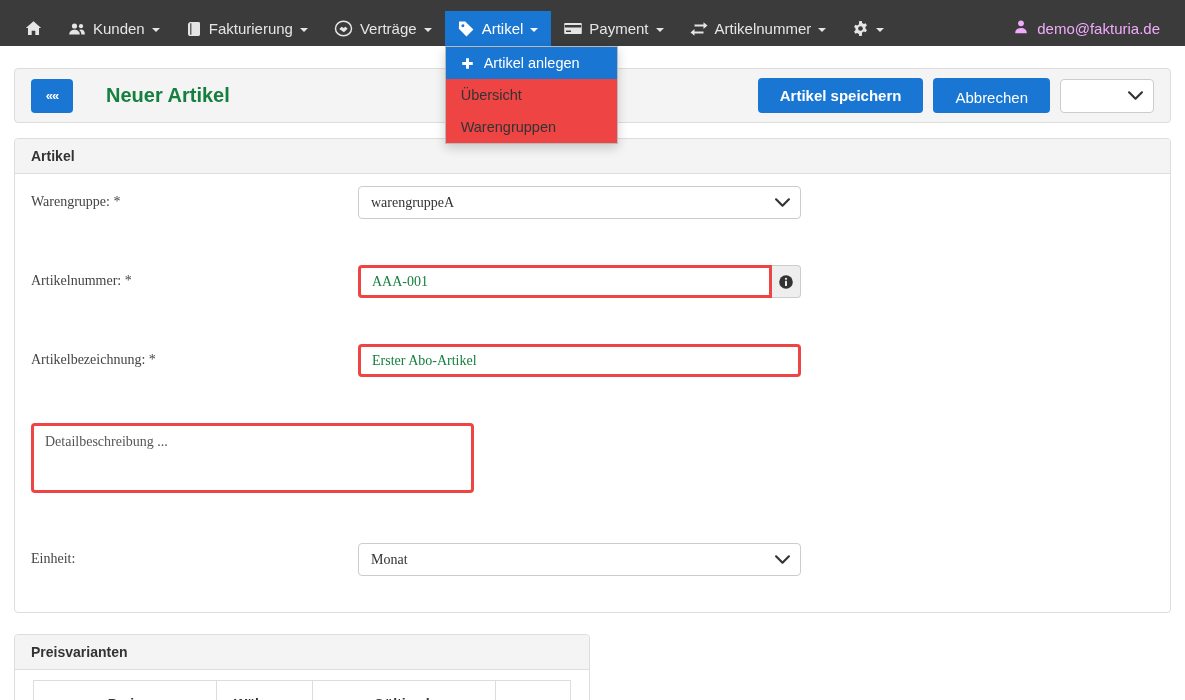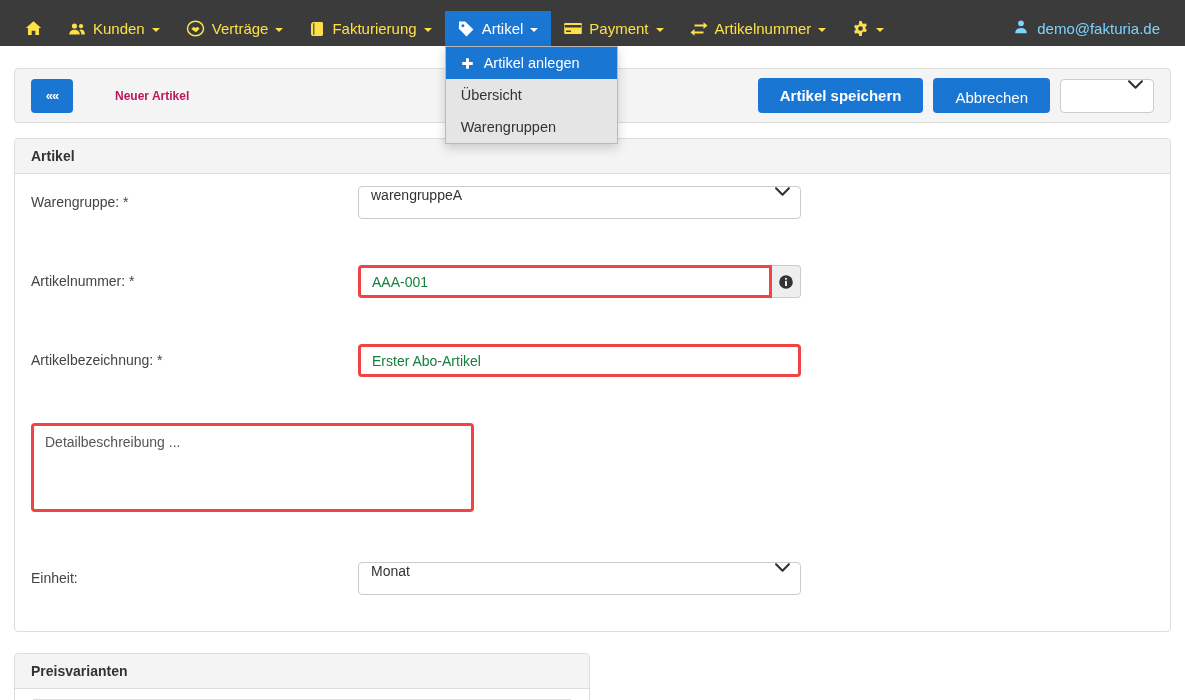--- a/index.html
+++ b/index.html
@@ -3,72 +3,72 @@
 <meta charset="utf-8">
 <style>
   * { margin:0; padding:0; box-sizing:border-box; }
   html,body { width:1185px; height:700px; overflow:hidden; background:#fff;
               font-family:"Liberation Sans", sans-serif; color:#333; }
 
   
   .navbar { height:46px; background:#3b3b3b; display:flex; align-items:flex-end;
             padding:0 0 0 12px; position:relative; }
   .nav-item { height:35px; display:flex; align-items:center; gap:7px; padding:0 13px;
-              color:#fde047; font-size:15px; cursor:pointer; position:relative; white-space:nowrap; }
+              color:#e5e5e5; font-size:15px; cursor:pointer; position:relative; white-space:nowrap; }
   .nav-item svg { display:block; }
   .nav-item.active { background:#1976d2; color:#fff; }
   .caret { width:0; height:0; border-left:4px solid transparent; border-right:4px solid transparent;
            border-top:4px solid currentColor; margin-top:2px; }
   .nav-right { margin-left:auto; height:35px; display:flex; align-items:center; gap:8px;
-               padding:0 25px 0 13px; color:#7dd3fc; font-size:15px; }
-
-  
-  .dropdown { position:absolute; left:0; top:100%; width:173px; background:#e5e5e5;
+               padding:0 25px 0 13px; color:#f0abfc; font-size:15px; }
+
+  
+  .dropdown { position:absolute; left:0; top:100%; width:173px; background:#ef4444;
               border:1px solid #b9b9b9; box-shadow:0 4px 10px rgba(0,0,0,.18); z-index:50; }
   .dd-item { display:flex; align-items:center; gap:10px; padding:8px 15px;
              font-size:14.5px; color:#333; cursor:pointer; white-space:nowrap; }
   .dd-item.active { background:#1976d2; color:#fff; }
 
   
   .container { padding:0 14px; }
 
   .page-header { margin-top:22px; height:55px; background:#f4f4f4; border:1px solid #ddd;
                  border-radius:4px; display:flex; align-items:center; padding:0 16px; }
   .btn { border:none; border-radius:4px; background:#1976d2; color:#fff; font-size:15px;
          height:35px; cursor:pointer; font-family:inherit; }
   .btn-back { width:42px; height:34px; font-size:13px; letter-spacing:-1px; font-weight:bold; }
-  .page-title { margin-left:42px; font-size:12px; font-weight:bold; color:#be185d; }
+  .page-title { margin-left:33px; font-size:20px; font-weight:bold; color:#15803d; }
   .header-actions { margin-left:auto; display:flex; align-items:center; gap:10px; }
   .btn-save { padding:8px 22px; font-weight:bold; }
   .btn-cancel { padding:11px 22px; }
   .sel { background:#fff; border:1px solid #ccc; border-radius:4px; height:34px;
-         display:flex; padding:0 10px 0 12px; cursor:pointer; }
+         display:flex; align-items:center; padding:0 10px 0 12px; cursor:pointer; }
   .sel .sel-val { flex:1; font-size:14px; color:#333; overflow:hidden; white-space:nowrap; }
   .sel svg { flex:none; margin-left:6px; }
   .sel-header { width:94px; }
 
   
   .panel { border:1px solid #ddd; border-radius:4px; background:#fff; }
   .panel-head { background:#f4f4f4; border-bottom:1px solid #ddd; padding:9px 16px;
                 font-size:14px; font-weight:bold; color:#333; border-radius:4px 4px 0 0; }
   .panel-artikel { margin-top:15px; }
   .panel-artikel .panel-body { padding:12px 16px 36px; }
 
-  .form-row { display:flex; margin-bottom:46px; }
+  .form-row { display:flex; margin-bottom:46px;font-family:Liberation Serif, serif; }
   .form-row:last-child { margin-bottom:0; }
   .form-label { width:327px; padding-top:8px; font-size:14px; color:#444; }
   .form-control-col { width:443px; }
   .sel-form { height:33px; }
   .txt { width:100%; height:33px; border:3px solid #ef4444; border-radius:4px; padding:0 11px;
          font-size:14px; color:#15803d; font-family:inherit; background:#fff; }
   .input-group { display:flex; }
   .input-group .txt { flex:1; border-radius:4px 0 0 4px; }
   .addon { width:29px; background:#eee; border:1px solid #ccc; border-left:none;
            border-radius:0 4px 4px 0; display:flex; align-items:center; justify-content:center; }
-  textarea.txt { height:89px; padding:8px 11px; resize:none; }
+  textarea.txt { height:70px; padding:8px 11px; resize:none; }
   textarea::placeholder { color:#555; opacity:1; }
 
   .panel-preis { margin-top:21px; width:576px; }
   .panel-preis .panel-body { padding:10px 18px 18px; }
   .price-table { width:100%; border-collapse:collapse; }
   .price-table th { border:1px solid #ddd; height:46px; font-size:14px; font-weight:bold;
                     color:#333; text-align:center; background:#fff; }
 </style>
 </head>
 <body>
@@ -90,37 +90,37 @@
         <circle cx="13" cy="5.2" r="2.1"></circle>
           <path d="M13.3 13.5c0-2.2-.8-3.9-2.2-4.6a4.5 4.5 0 0 1 1.9-.4c2.4 0 3.9 1.6 3.9 5z"></path>
       </svg>
     </span>
     <span>Kunden</span>
     <span class="caret"></span>
   </div>
 
   <div class="nav-item">
     <span>
+      <svg viewBox="0 0 16 16" width="16" height="16" fill="currentColor">
+        <path d="M4.6 1h8A1.4 1.4 0 0 1 14 2.4v11.2a1.4 1.4 0 0 1-1.4 1.4h-8A2.6 2.6 0 0 1 2 12.4V4A3 3 0 0 1 4.6 1z"></path>
+        <path d="M4.8 2.2v11.6" stroke="#3b3b3b" stroke-width="1.1" fill="none"></path>
+      </svg>
+    </span>
+    <span>Fakturierung</span>
+    <span class="caret"></span>
+  </div>
+
+  <div class="nav-item">
+    <span>
       <svg viewBox="0 0 18 16" width="19" height="17">
         <ellipse cx="9" cy="8" rx="7.6" ry="6.9" fill="none" stroke="currentColor" stroke-width="1.4"></ellipse>
         <path d="M5 8.5l2.3-2.2 1.7 1.3 1.9-1.3 2 2-3.5 3.2z" fill="currentColor"></path>
       </svg>
     </span>
     <span>Verträge</span>
-    <span class="caret"></span>
-  </div>
-
-  <div class="nav-item">
-    <span>
-      <svg viewBox="0 0 16 16" width="16" height="16" fill="currentColor">
-        <path d="M4.6 1h8A1.4 1.4 0 0 1 14 2.4v11.2a1.4 1.4 0 0 1-1.4 1.4h-8A2.6 2.6 0 0 1 2 12.4V4A3 3 0 0 1 4.6 1z"></path>
-        <path d="M4.8 2.2v11.6" stroke="#3b3b3b" stroke-width="1.1" fill="none"></path>
-      </svg>
-    </span>
-    <span>Fakturierung</span>
     <span class="caret"></span>
   </div>
 
   <div class="nav-item active">
     <span>
       <svg viewBox="0 0 16 16" width="17" height="17" fill="currentColor">
         <path fill-rule="evenodd" d="M1 1.5h5.8L14.5 9 8 15.5.8 8.2zM4.6 4a1.4 1.4 0 1 0 .01 2.8A1.4 1.4 0 0 0 4.6 4z"></path>
       </svg>
     </span>
     <span>Artikel</span>

